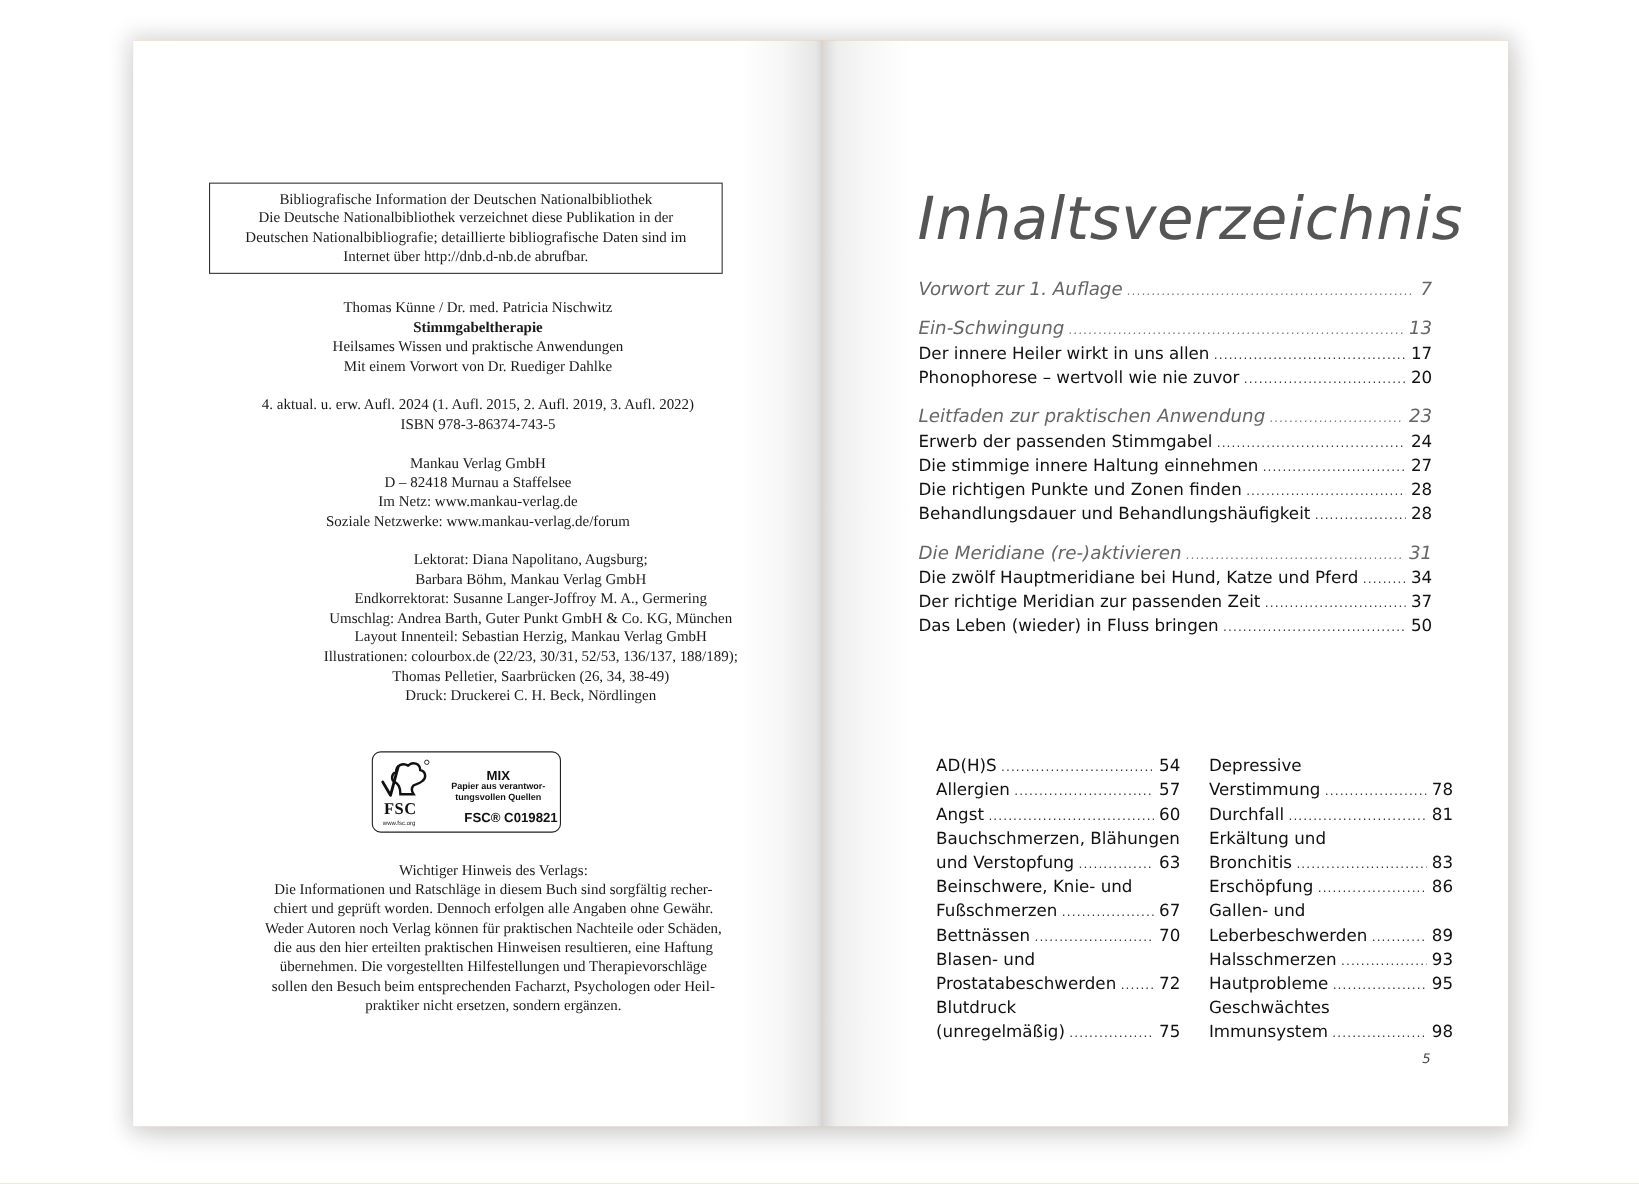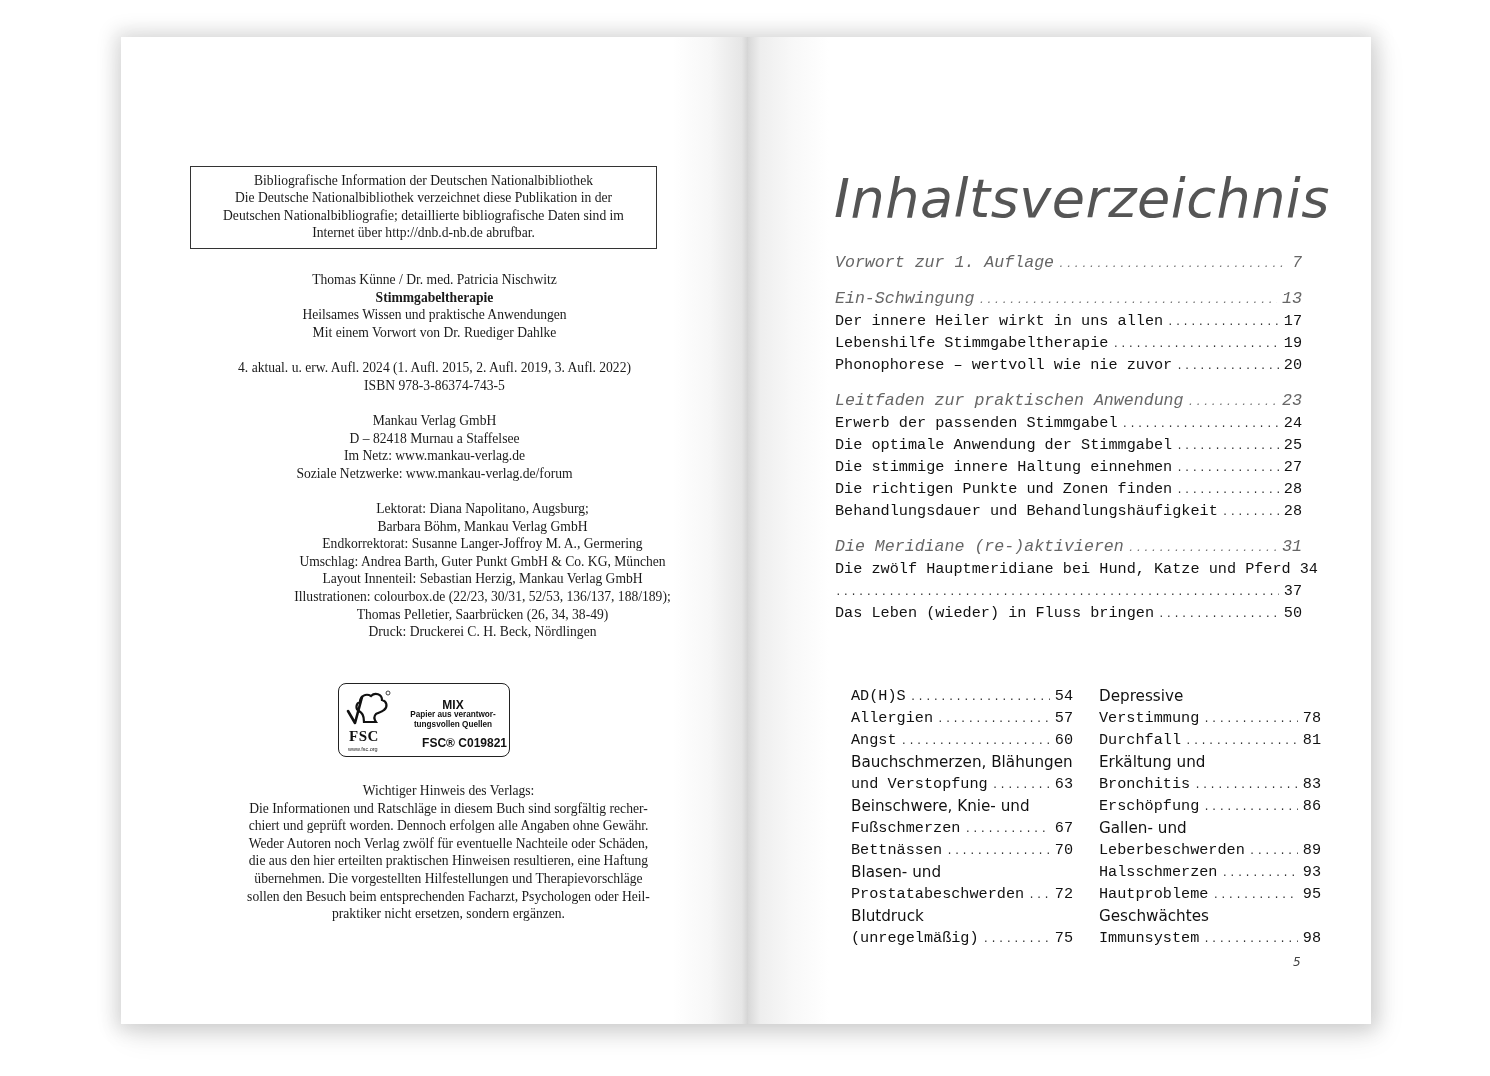--- a/index.html
+++ b/index.html
@@ -43,21 +43,21 @@
       font-family: "Liberation Sans", sans-serif; font-weight: bold; font-size: 8.2px; line-height: 10px; color: #111; }
     .fsc .code { position: absolute; left: 60px; top: 52px; width: 108px; text-align: right;
       font-family: "Liberation Sans", sans-serif; font-weight: bold; font-size: 12px; color: #111; }
 
     
     .toc-title { position: absolute; left: 86px; top: 130px;
       font-family: "DejaVu Sans", sans-serif; font-style: italic; font-size: 54px; color: #555;
       letter-spacing: 0.5px; font-weight: normal; white-space: nowrap; }
     .toc { position: absolute; left: 87px; width: 467px; font-family: "DejaVu Sans", sans-serif;
       font-size: 15.2px; color: #111; }
-    .row { display: flex; align-items: baseline; height: 22px; line-height: 22px; white-space: nowrap; font-family: Liberation Mono, monospace; }
+    .row { display: flex; align-items: baseline; height: 22px; line-height: 22px; white-space: nowrap; }
     .row .t { flex: 0 0 auto; padding-right: 4px; }
     .row .d { flex: 1 1 auto; overflow: hidden; color: #333; font-size: 11px; letter-spacing: 1px; }
     .row .d::before { content: "................................................................................................................................................................................................"; }
     .row .p { flex: 0 0 auto; padding-left: 5px; }
     .row.head { color: #666; font-style: italic; font-size: 16.6px; }
     .row.head .d { color: #777; }
     .section { margin-bottom: 14px; }
 
     .az { position: absolute; top: 648px; font-family: "DejaVu Sans", sans-serif; font-size: 15.2px; color: #111; width: 222px; margin-left: 16px; }
     .az.c1 { left: 87px; }
@@ -124,21 +124,21 @@
         <div>Papier aus verantwor-</div>
         <div>tungsvollen Quellen</div>
       </div>
       <div class="code">FSC® C019821</div>
     </div>
 
     <div class="imprint block" style="top:745px;padding-left:14px;">
       <div>Wichtiger Hinweis des Verlags:</div>
       <div>Die Informationen und Ratschläge in diesem Buch sind sorgfältig recher-</div>
       <div>chiert und geprüft worden. Dennoch erfolgen alle Angaben ohne Gewähr.</div>
-      <div>Weder Autoren noch Verlag zwölf für eventuelle Nachteile oder Schäden,</div>
+      <div>Weder Autoren noch Verlag können für praktischen Nachteile oder Schäden,</div>
       <div>die aus den hier erteilten praktischen Hinweisen resultieren, eine Haftung</div>
       <div>übernehmen. Die vorgestellten Hilfestellungen und Therapievorschläge</div>
       <div>sollen den Besuch beim entsprechenden Facharzt, Psychologen oder Heil-</div>
       <div>praktiker nicht ersetzen, sondern ergänzen.</div>
     </div>
   </div>
 
   <div class="page right">
     <div class="toc-title">Inhaltsverzeichnis</div>
 
@@ -156,48 +156,38 @@
           <span class="t">Ein-Schwingung</span>
             <span class="d"></span>
             <span class="p">13</span>
         </div>
         <div class="row">
             <span class="t">Der innere Heiler wirkt in uns allen</span>
             <span class="d"></span>
             <span class="p">17</span>
           </div>
         <div class="row">
-            <span class="t">Lebenshilfe Stimmgabeltherapie</span>
-            <span class="d"></span>
-            <span class="p">19</span>
-          </div>
-        <div class="row">
             <span class="t">Phonophorese – wertvoll wie nie zuvor</span>
             <span class="d"></span>
             <span class="p">20</span>
           </div>
       </div>
 
       <div class="section">
         <div class="row head">
           <span class="t">Leitfaden zur praktischen Anwendung</span>
             <span class="d"></span>
             <span class="p">23</span>
         </div>
         <div class="row">
             <span class="t">Erwerb der passenden Stimmgabel</span>
             <span class="d"></span>
             <span class="p">24</span>
           </div>
         <div class="row">
-            <span class="t">Die optimale Anwendung der Stimmgabel</span>
-            <span class="d"></span>
-            <span class="p">25</span>
-          </div>
-        <div class="row">
             <span class="t">Die stimmige innere Haltung einnehmen</span>
             <span class="d"></span>
             <span class="p">27</span>
           </div>
         <div class="row">
             <span class="t">Die richtigen Punkte und Zonen finden</span>
             <span class="d"></span>
             <span class="p">28</span>
           </div>
         <div class="row">
@@ -212,20 +202,21 @@
           <span class="t">Die Meridiane (re-)aktivieren</span>
             <span class="d"></span>
             <span class="p">31</span>
         </div>
         <div class="row">
             <span class="t">Die zwölf Hauptmeridiane bei Hund, Katze und Pferd</span>
             <span class="d"></span>
             <span class="p">34</span>
           </div>
         <div class="row">
+            <span class="t">Der richtige Meridian zur passenden Zeit</span>
             <span class="d"></span>
             <span class="p">37</span>
           </div>
         <div class="row">
             <span class="t">Das Leben (wieder) in Fluss bringen</span>
             <span class="d"></span>
             <span class="p">50</span>
           </div>
       </div>
 

